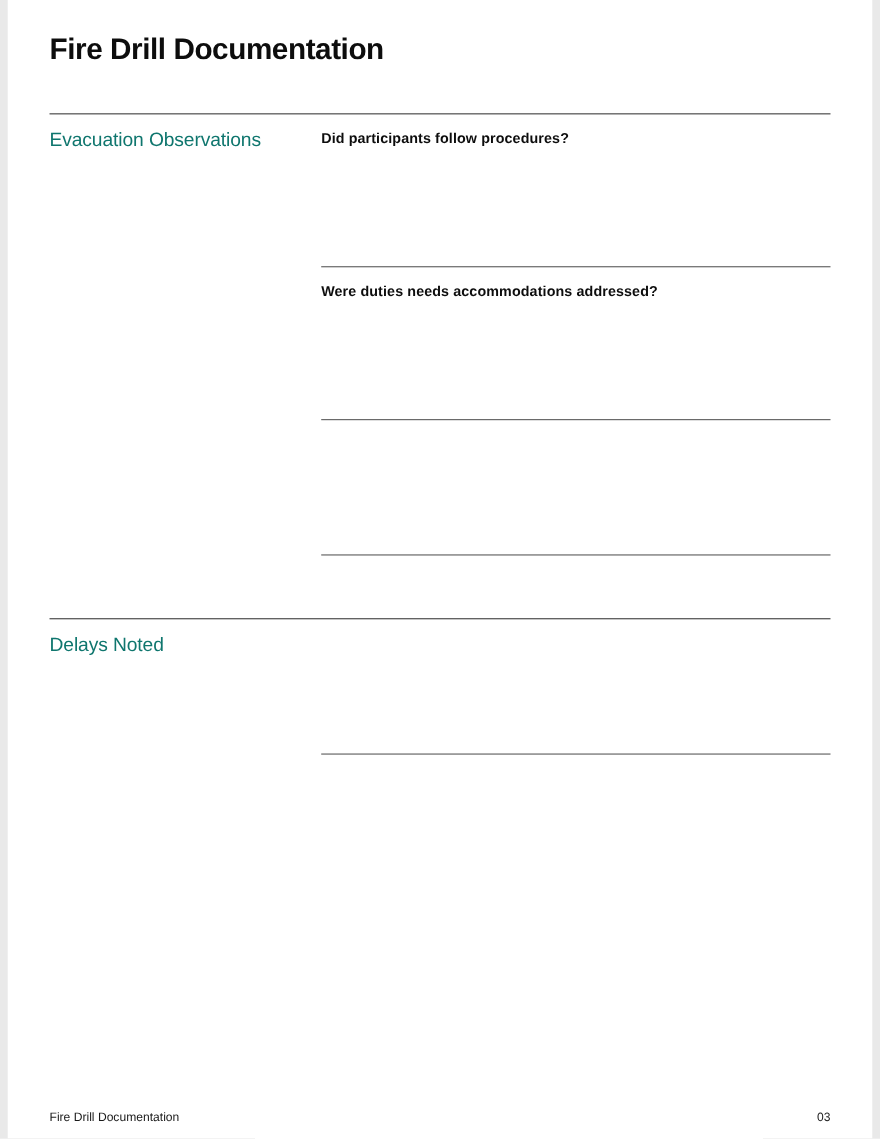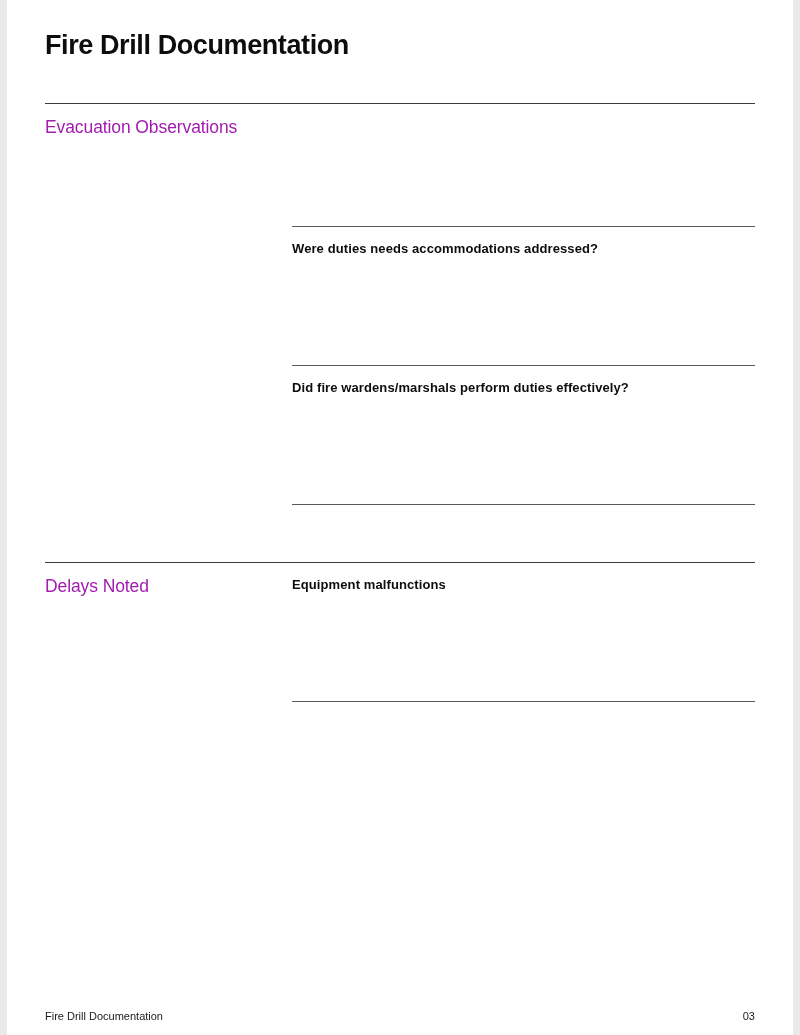--- a/index.html
+++ b/index.html
@@ -51,21 +51,21 @@
     align-items: flex-start;
   }
 
   .section-label {
     width: 247px;
     flex: 0 0 247px;
     padding-top: 13px;
     font-size: 17.5px;
     font-weight: 400;
     letter-spacing: -0.1px;
-    color: #a21caf;
+    color: #0f766e;
   }
 
   .fields {
     flex: 1 1 auto;
     display: flex;
     flex-direction: column;
   }
 
   .field {
     padding-top: 14px;
@@ -104,46 +104,45 @@
 
   <h1 class="page-title">Fire Drill Documentation</h1>
 
   <div class="section">
     <hr class="section-rule first">
     <div class="section-body">
       <div class="section-label">Evacuation Observations</div>
       <div class="fields">
 
         <div class="field">
+          <div class="question">Did participants follow procedures?</div>
           <div class="answer-blank"></div>
         </div>
 
         <div class="field">
           <div class="question">Were duties needs accommodations addressed?</div>
           <div class="answer-blank"></div>
         </div>
 
         <div class="field">
-          <div class="question">Did fire wardens/marshals perform duties effectively?</div>
           <div class="answer-blank"></div>
         </div>
 
       </div>
     </div>
   </div>
 
   <div class="section">
     <hr class="section-rule second">
     <div class="section-body">
       <div class="section-label">Delays Noted</div>
       <div class="fields">
 
 
         <div class="field">
-          <div class="question">Equipment malfunctions</div>
           <div class="answer-blank"></div>
         </div>
 
       </div>
     </div>
   </div>
 
   <div class="page-footer">
     <span>Fire Drill Documentation</span>
     <span>03</span>

